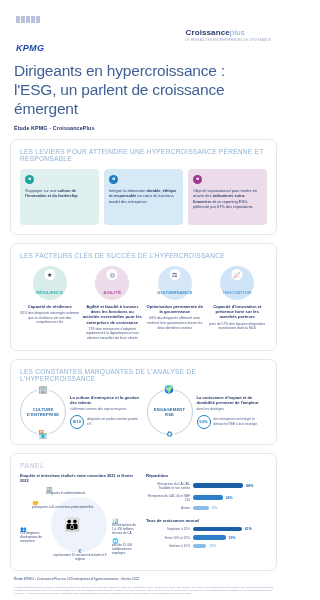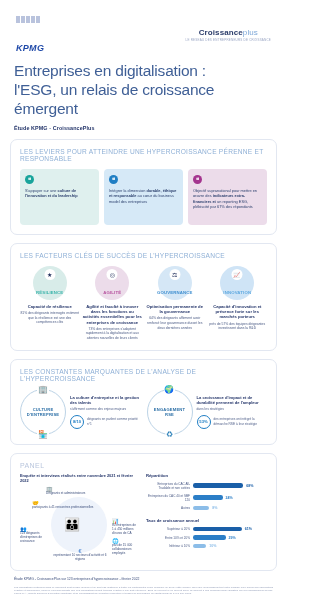--- a/index.html
+++ b/index.html
@@ -13,21 +13,21 @@
   .page { position: relative; width: 287px; height: 600px; background: #fff; }
 
   
   .topbar { display: flex; align-items: center; justify-content: space-between;
             padding: 16px 16px 4px 16px; }
   .kpmg-logo { display: flex; flex-direction: column; gap: 1px; }
   .kpmg-bars { display: flex; gap: 1px; }
   .kpmg-bars i { display: block; width: 4px; height: 7px; background: #b9c3dd; }
   .kpmg-word { font-size: 9px; font-weight: bold; font-style: italic;
                letter-spacing: .3px; color: #1f49a8; line-height: 9px; margin-top: 20px; }
-  .cp-logo { text-align: center; }
+  .cp-logo { text-align: left; }
   .cp-main { font-size: 8px; color: #2c3d6b; letter-spacing: .1px; }
   .cp-main b { font-weight: bold; }
   .cp-main span.plus { color: #7fa8d8; }
   .cp-sub { font-size: 3px; color: #9aa6c4; letter-spacing: .2px; margin-top: 1px; }
 
   
   .hero { padding: 4px 14px 0 14px; }
   .hero h1 { font-size: 15.5px; line-height: 19px; font-weight: 400;
              color: #3f5f96; letter-spacing: -.2px; }
   .hero h1 .l2 { display: block; }
@@ -149,22 +149,22 @@
     <div class="cp-logo">
       <div class="cp-main">
         <b>Croissance</b><span class="plus">plus</span>
       </div>
       <div class="cp-sub">LE RESEAU DES ENTREPRENEURS DE CROISSANCE</div>
     </div>
   </div>
 
   <div class="hero">
     <h1>
-      <span class="l1">Entreprises en digitalisation :</span>
-      <span class="l2">l'ESG, un relais de croissance émergent</span>
+      <span class="l1">Dirigeants en hypercroissance :</span>
+      <span class="l2">l'ESG, un parlent de croissance émergent</span>
     </h1>
     <div class="kicker">Étude KPMG - CroissancePlus</div>
   </div>
 
   <div class="card">
     <div class="sec-title">LES LEVIERS POUR ATTEINDRE UNE HYPERCROISSANCE PÉRENNE ET RESPONSABLE</div>
     <div class="levers">
 
       <div class="lever teal">
         <div class="quote-dot teal">❝</div>

